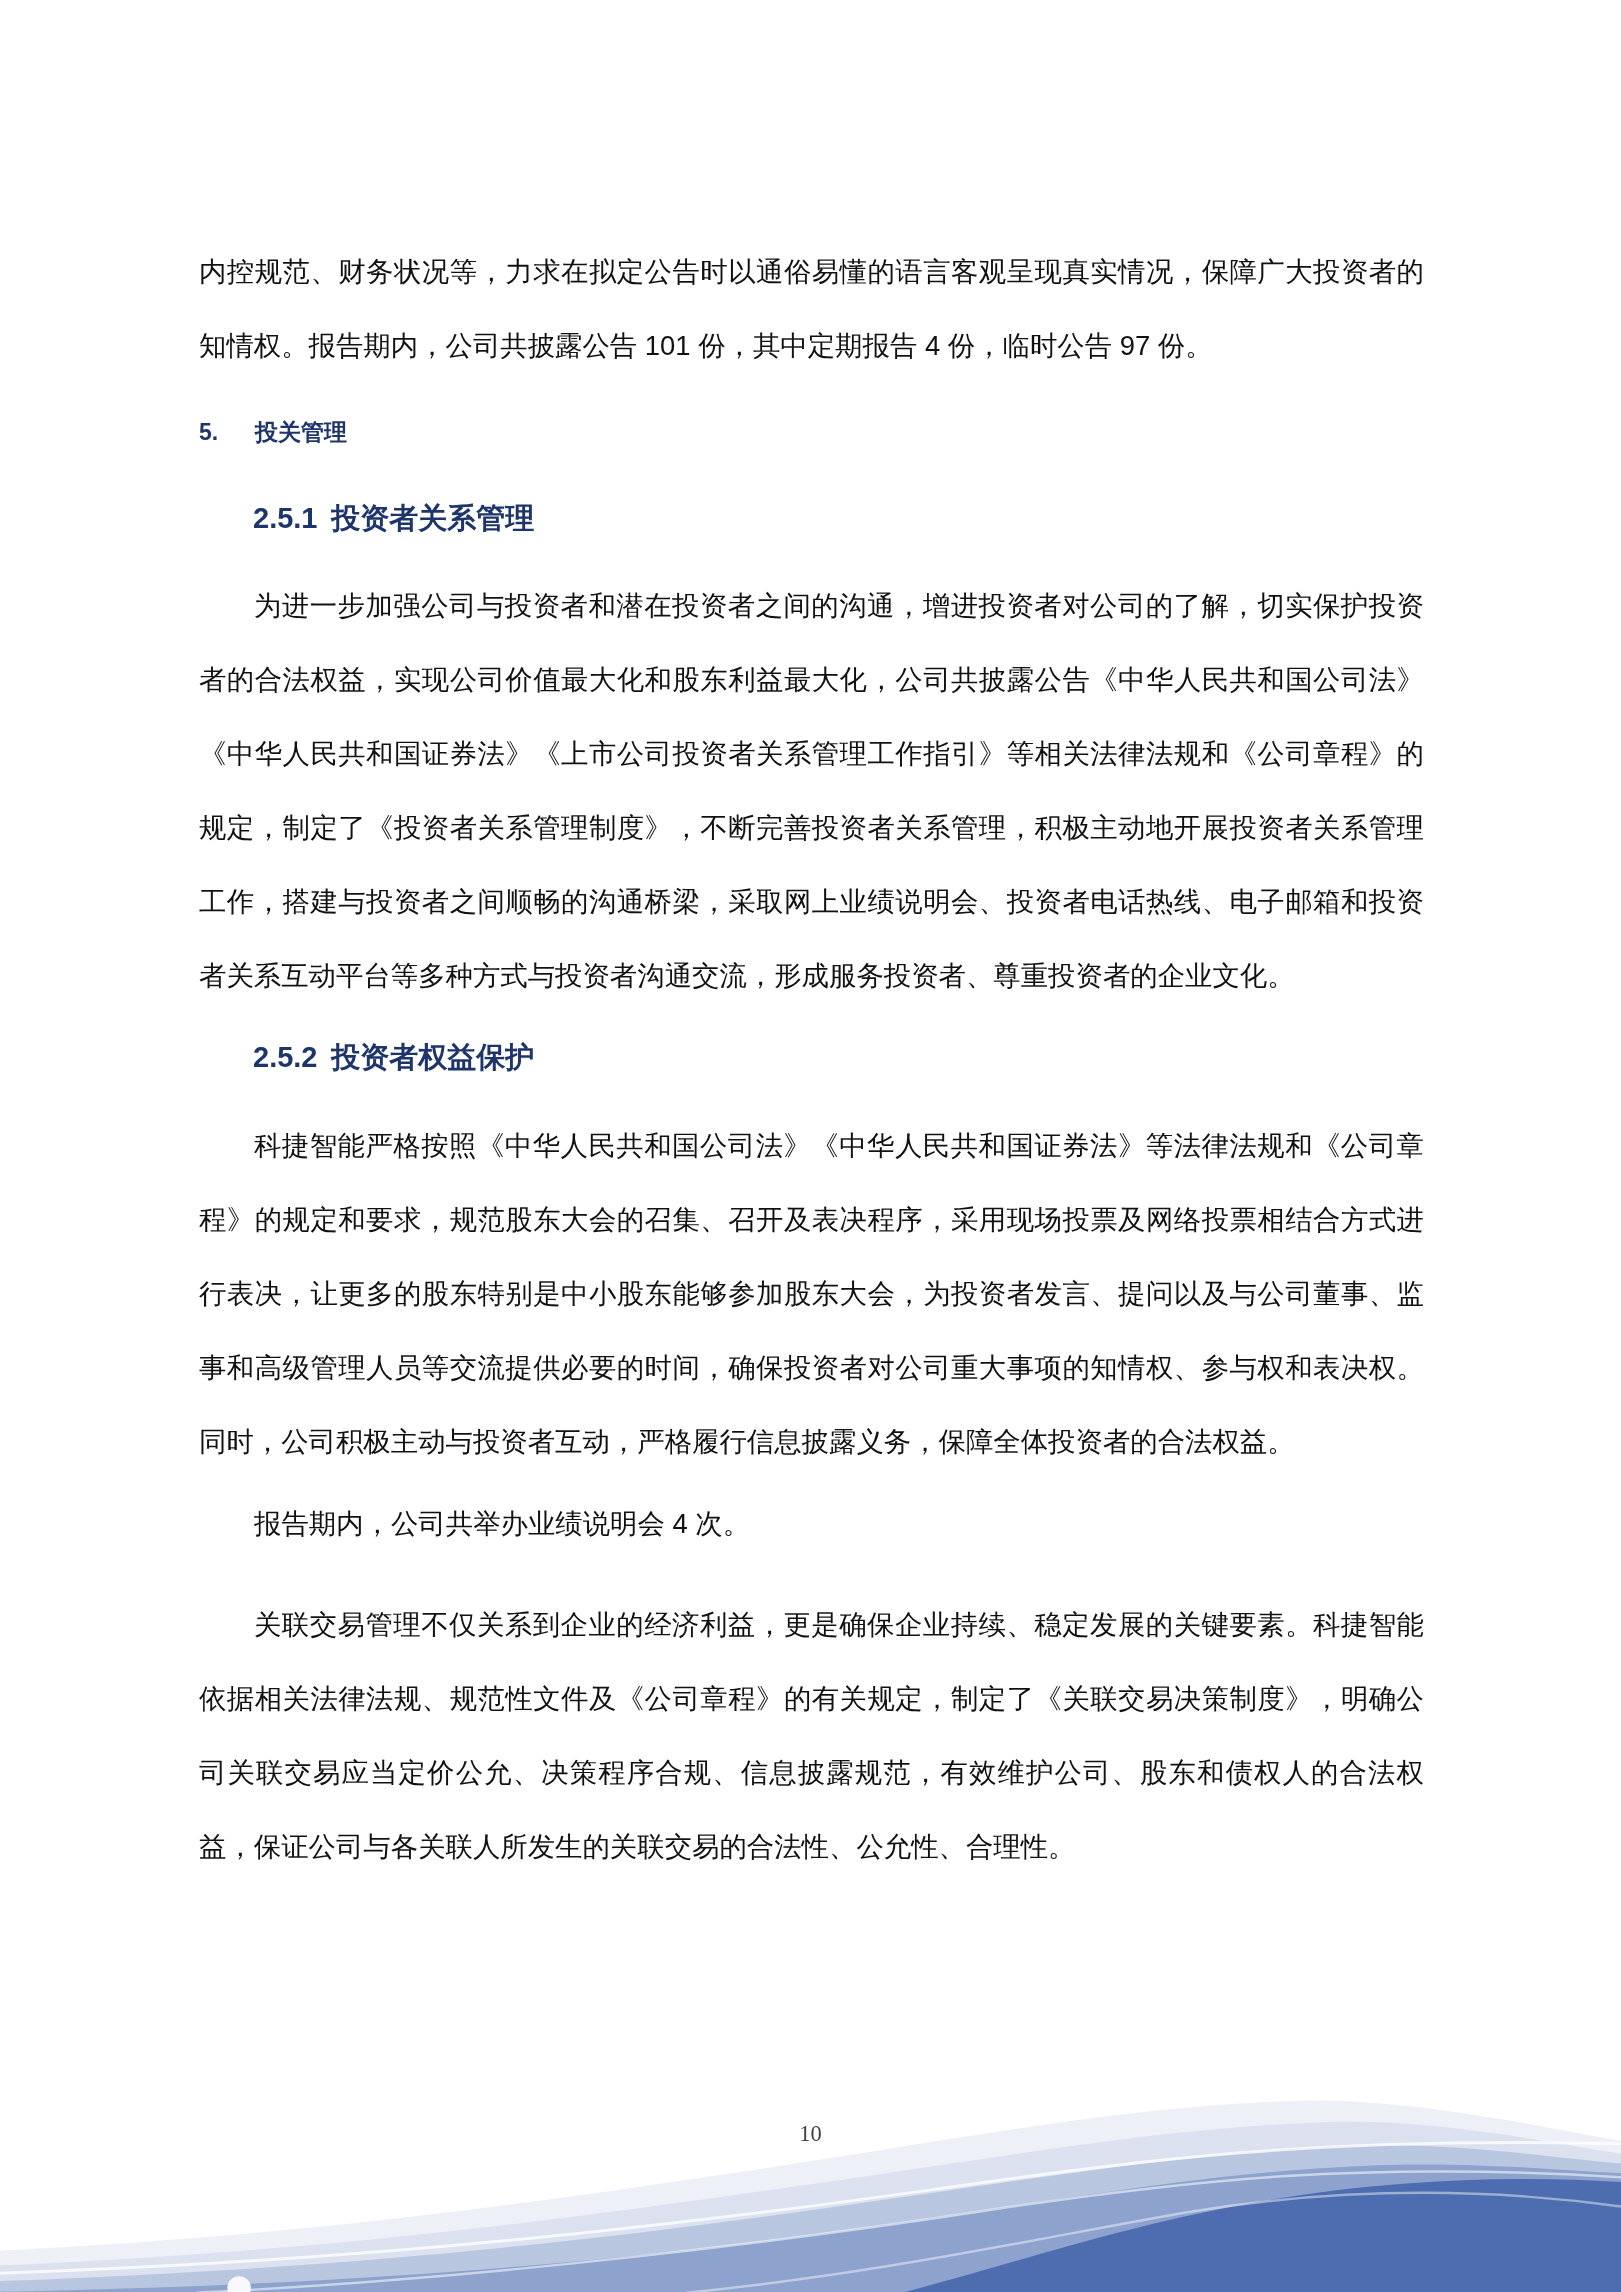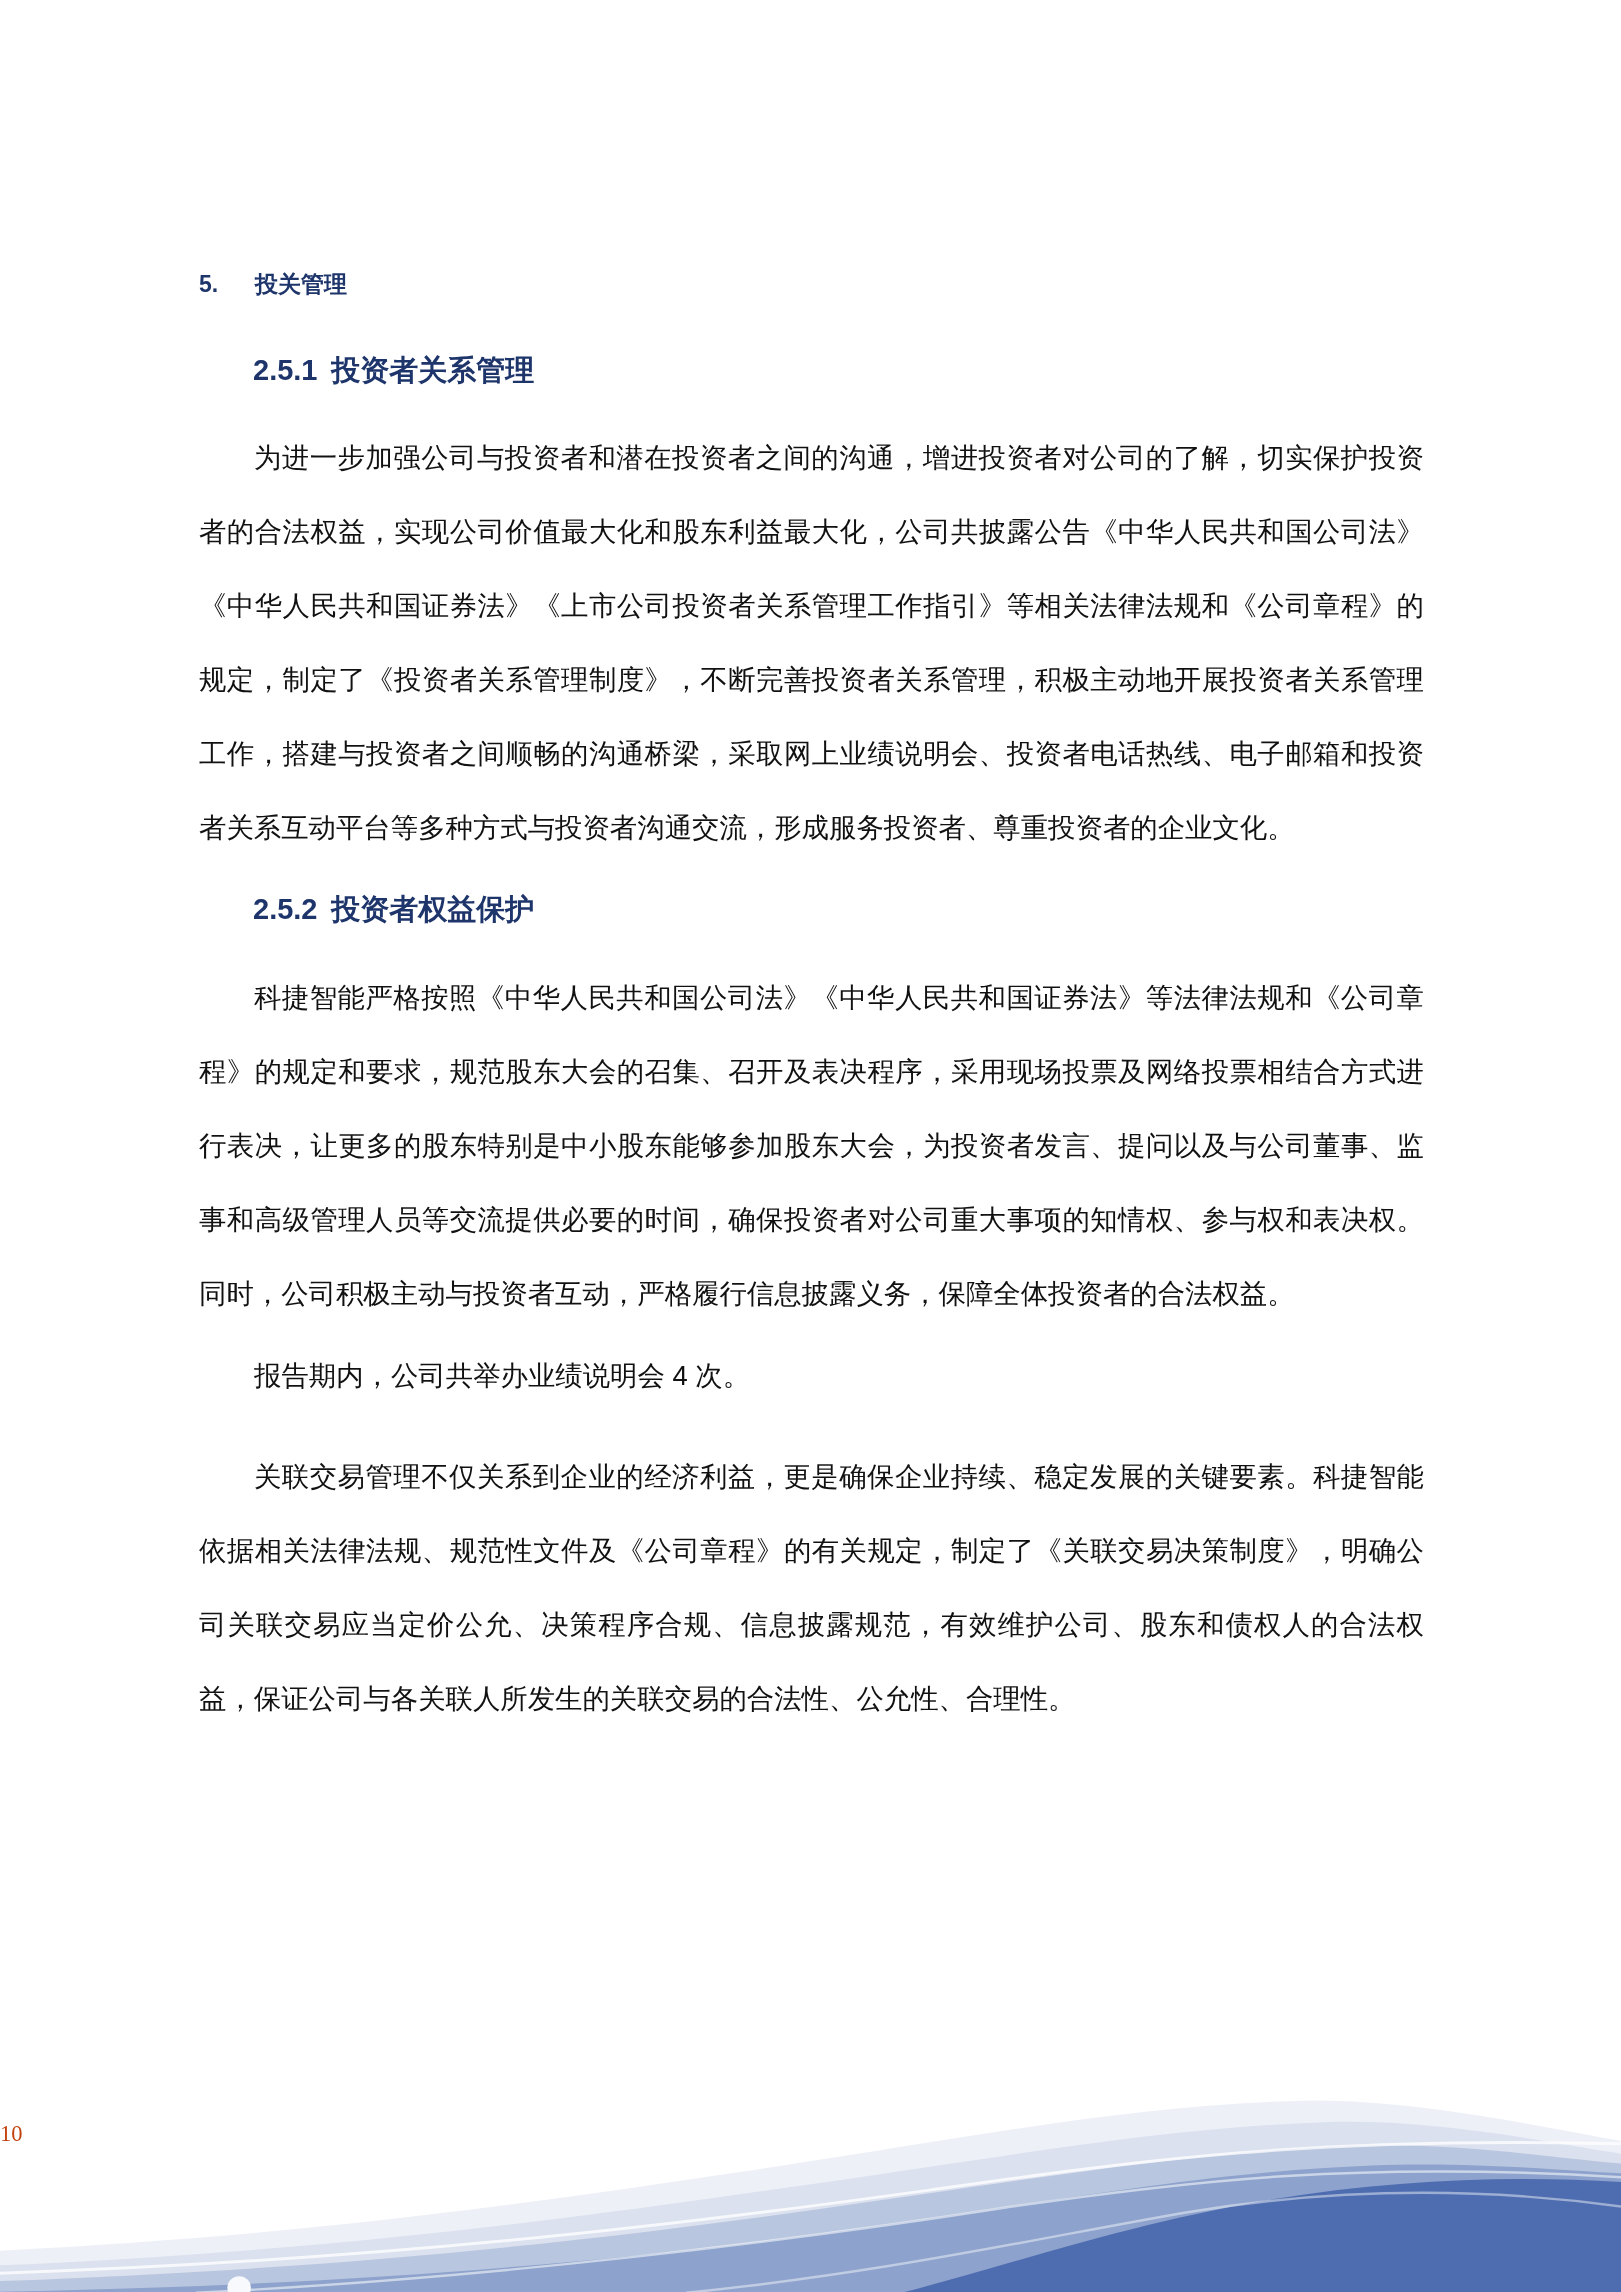--- a/index.html
+++ b/index.html
@@ -47,41 +47,42 @@
   .mt23 { margin-top: 22.5px; }
   .mt24 { margin-top: 23.5px; }
   .mt28 { margin-top: 27.4px; }
   .mt30 { margin-top: 29px; }
   .mt42 { margin-top: 41px; }
   .page-number {
     position: absolute;
     top: 2121px;
     left: 0;
     width: 100%;
-    text-align: left;
+    text-align: center;
     font-family: "Liberation Serif", "DejaVu Serif", serif;
     font-size: 22.5px;
-    color: #c2410c;
+    color: #404040;
   }
   .waves {
     position: absolute;
     left: 0;
     bottom: 0;
     width: 1621px;
     height: 314px;
     display: block;
   }
 </style>
 </head>
 <body>
 
 <div class="page">
 
   <div class="content">
 
+    <p class="para no-indent">内控规范、财务状况等，力求在拟定公告时以通俗易懂的语言客观呈现真实情况，保障广大投资者的知情权。报告期内，公司共披露公告 101 份，其中定期报告 4 份，临时公告 97 份。</p>
 
     <div class="h1 mt28">
       <span class="h-num">5.</span><span>投关管理</span>
     </div>
 
     <div class="h2 mt42">
       <span class="h-num">2.5.1</span><span>投资者关系管理</span>
     </div>
 
     <p class="para mt28">为进一步加强公司与投资者和潜在投资者之间的沟通，增进投资者对公司的了解，切实保护投资者的合法权益，实现公司价值最大化和股东利益最大化，公司共披露公告《中华人民共和国公司法》《中华人民共和国证券法》《上市公司投资者关系管理工作指引》等相关法律法规和《公司章程》的规定，制定了《投资者关系管理制度》，不断完善投资者关系管理，积极主动地开展投资者关系管理工作，搭建与投资者之间顺畅的沟通桥梁，采取网上业绩说明会、投资者电话热线、电子邮箱和投资者关系互动平台等多种方式与投资者沟通交流，形成服务投资者、尊重投资者的企业文化。</p>

